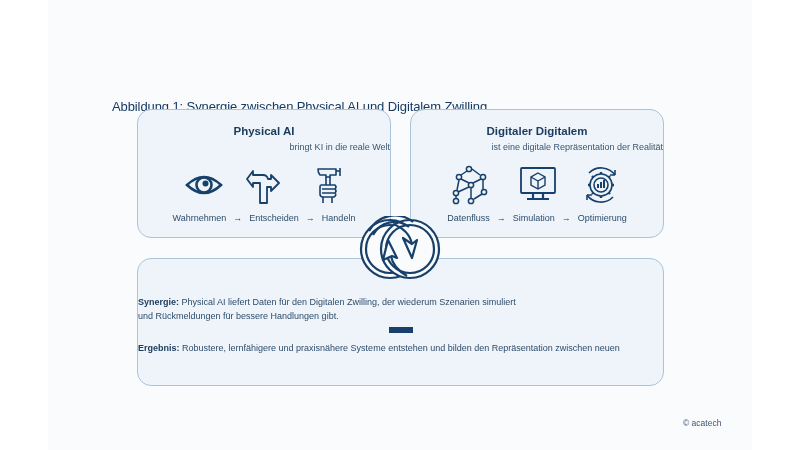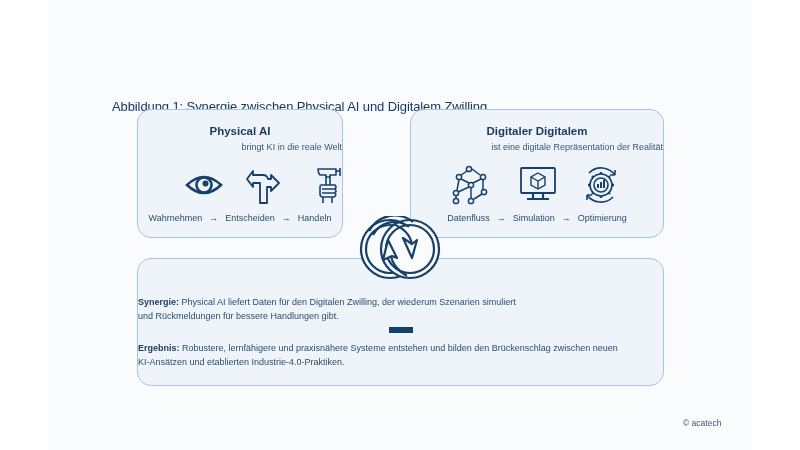--- a/index.html
+++ b/index.html
@@ -11,21 +11,21 @@
     position: absolute; left: 48px; top: 0; width: 704px; height: 450px; background: #fafbfc;
   }
   .fig-title {
     position: absolute; left: 112px; top: 63px; font-size: 13px; color: #163a63;
     letter-spacing: -0.1px; white-space: nowrap; margin-top: 36px;
   }
   .box {
     position: absolute; background: #eef4f9; border: 1.3px solid #a9c4db; border-radius: 14px;
     box-sizing: border-box;
   }
-  #box-physical { left: 137px; top: 109px; width: 206px; height: 129px; text-decoration: underline; }
+  #box-physical { left: 137px; top: 109px; width: 254px; height: 129px; text-decoration: underline; }
   #box-twin { left: 410px; top: 109px; width: 254px; height: 129px; }
   #box-synergy { left: 137px; top: 258px; width: 527px; height: 128px; }
 
   .box-title {
     position: absolute; left: 0; right: 0; top: 15px; text-align: center;
     font-size: 11.5px; font-weight: bold; color: #1b3a5c;
   }
   .box-sub {
     position: absolute; left: 0; right: 0; top: 32px; text-align: right;
     font-size: 9px; color: #3b5671;
@@ -147,22 +147,21 @@
   </div>
 </div>
 
 <div class="box" id="box-synergy">
   <div class="syn-text" id="syn-p1">
     <b>Synergie:</b><span> Physical AI liefert Daten für den Digitalen Zwilling, der wiederum Szenarien simuliert</span><br>
     <span>und Rückmeldungen für bessere Handlungen gibt.</span>
   </div>
   <div class="divider"></div>
   <div class="syn-text" id="syn-p2">
-    <b>Ergebnis:</b><span> Robustere, lernfähigere und praxisnähere Systeme entstehen und bilden den Brückenschlag zwischen neuen</span><br>
-    <span>KI-Ansätzen und etablierten Industrie-4.0-Praktiken.</span>
+    <b>Ergebnis:</b><span> Robustere, lernfähigere und praxisnähere Systeme entstehen und bilden den Repräsentation zwischen neuen</span><br>
   </div>
 </div>
 
 <div class="cycle-icon">
   <svg viewBox="0 0 86 66">
     <circle cx="33" cy="33" r="29" fill="#fafbfc" stroke="#17406b" stroke-width="2.2"></circle>
     <circle cx="33" cy="33" r="24" fill="none" stroke="#17406b" stroke-width="2.2"></circle>
     <circle cx="53" cy="33" r="29" fill="#fafbfc" stroke="#17406b" stroke-width="2.2"></circle>
     <circle cx="53" cy="33" r="24" fill="none" stroke="#17406b" stroke-width="2.2"></circle>
 

